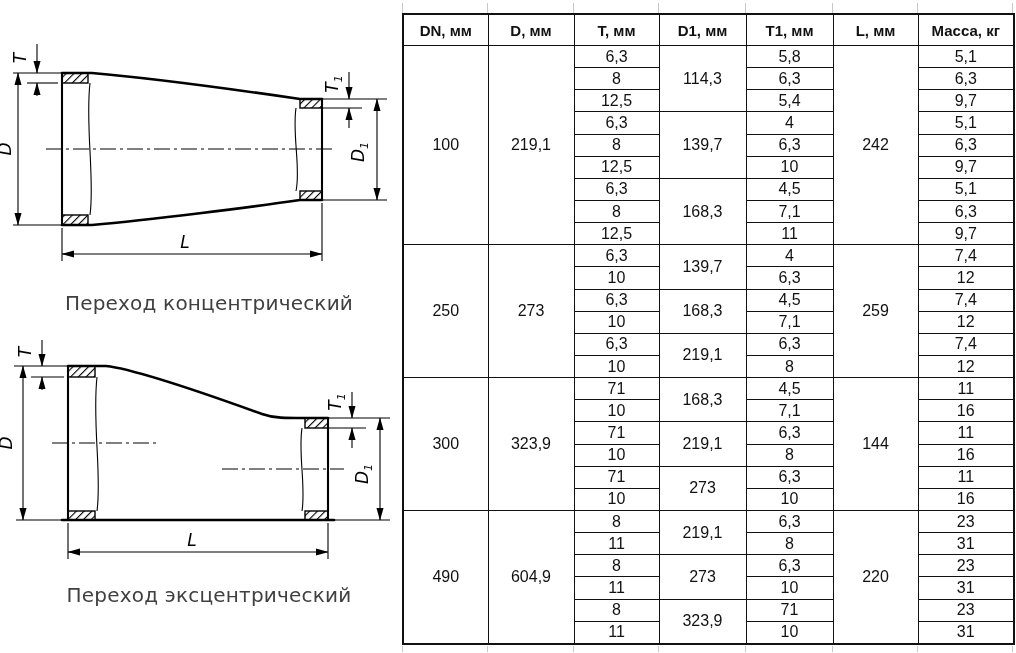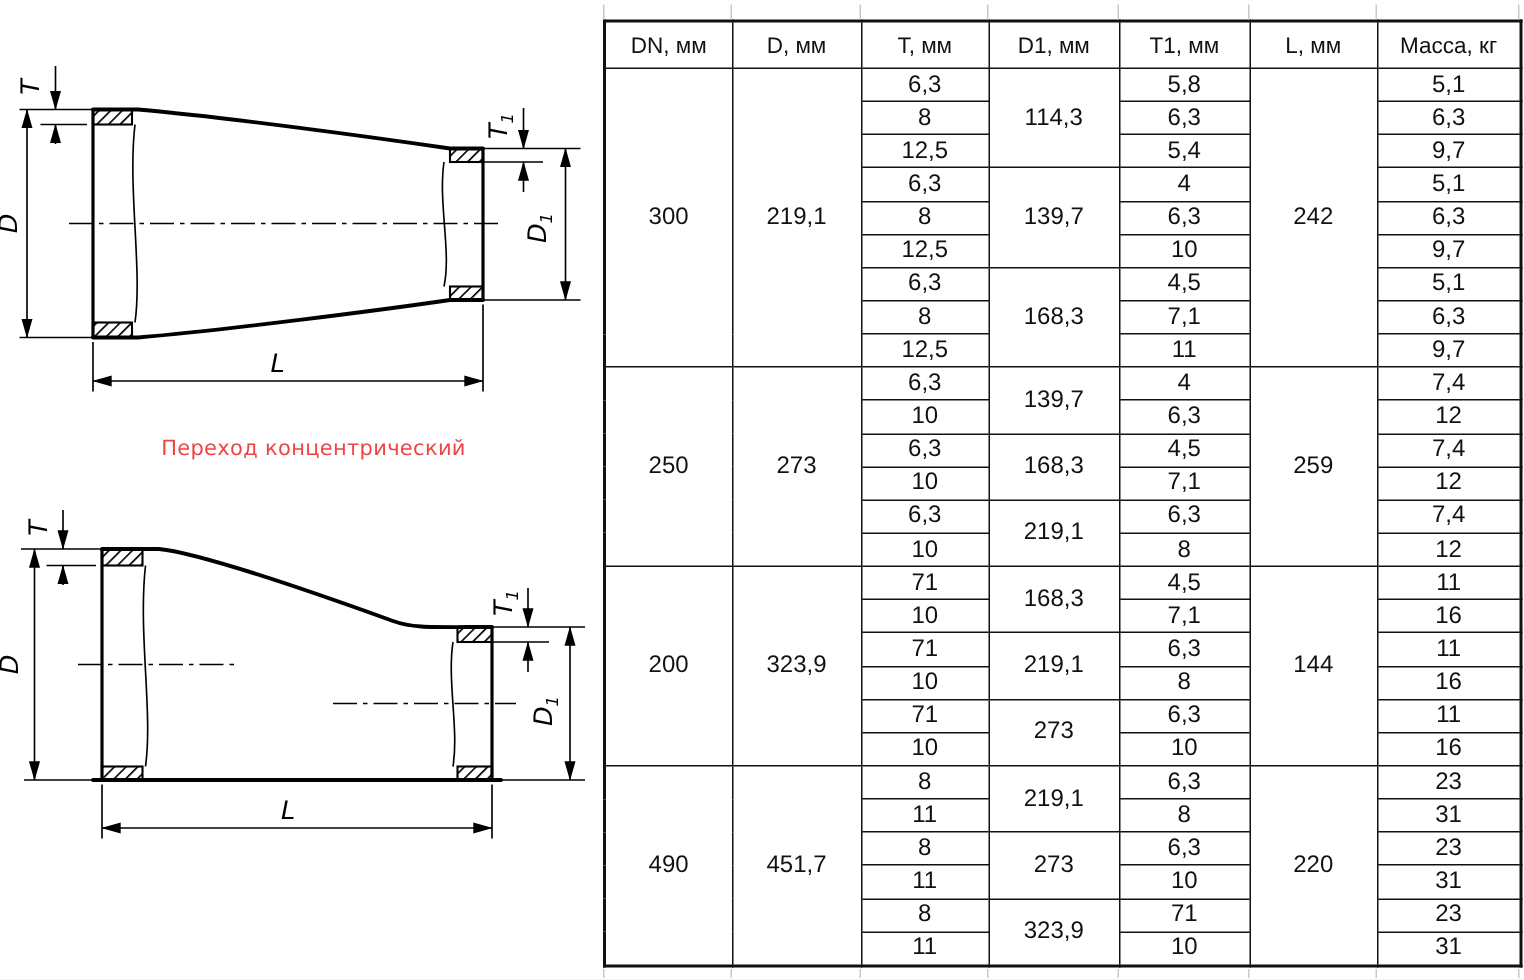--- a/index.html
+++ b/index.html
@@ -5,21 +5,21 @@
   html,body{margin:0;padding:0;background:#e8e8e8;}
   .stage{
     position:relative;width:1016px;height:653px;background:#ffffff;
     font-family:"Liberation Sans",sans-serif;color:#111;overflow:hidden;
   }
   
   .diagram-svg{position:absolute;left:0;}
   .caption{
     position:absolute;left:0;width:418px;text-align:center;
     font-family:"DejaVu Sans","Liberation Sans",sans-serif;
-    font-size:14px;color:#ef4444;letter-spacing:.2px;
+    font-size:20px;color:#404040;letter-spacing:.2px;
   }
   .cap-top{top:291px;}
   .cap-bottom{top:583px;}
   
   .thick{stroke:#000;stroke-width:2.6;fill:none;stroke-linecap:round;}
   .mid2{stroke:#000;stroke-width:2.1;fill:none;}
   .thin{stroke:#000;stroke-width:1.1;fill:none;}
   .cl{stroke:#000;stroke-width:1;fill:none;stroke-dasharray:16 4 3 4;}
   .wall{fill:url(#h1);stroke:#000;stroke-width:1.4;}
   .wall2{fill:url(#h2);stroke:#000;stroke-width:1.4;}
@@ -31,21 +31,21 @@
   
   table.dims{
     position:absolute;left:402px;top:13px;width:611px;height:632px;
     border-collapse:collapse;table-layout:fixed;background:#fff;
   }
   table.dims th,table.dims td{
     border:1px solid #111;text-align:center;vertical-align:middle;
     padding:0;font-family:"Liberation Sans",sans-serif;
   }
   table.dims{border:2px solid #111;}
-  table.dims th{font-size:15px;font-weight:normal;height:30px;}
+  table.dims th{font-size:15px;font-weight:bold;height:30px;}
   table.dims td{font-size:16px;height:21px;}
   .stub{position:absolute;width:1px;background:#c9c9c9;}
 </style>
 </head>
 <body>
 
 <div class="stage">
 
   <svg class="diagram-svg" style="top:30px" width="400" height="290" viewBox="0 0 400 290">
     <defs>
@@ -178,20 +178,21 @@
     </g>
 
     <g>
       <line class="thin" x1="68" y1="193" x2="68" y2="229"></line>
       <line class="thin" x1="328" y1="193" x2="328" y2="229"></line>
       <line class="thin" x1="68" y1="222" x2="328" y2="222" marker-start="url(#a2)" marker-end="url(#a2)"></line>
       <text class="dimlabel" text-anchor="middle" x="192" y="216">L</text>
     </g>
   </svg>
 
+  <div class="caption cap-bottom">Переход эксцентрический</div>
 
   <table class="dims">
     <colgroup>
       <col style="width:85px">
         <col style="width:86px">
         <col style="width:85px">
       <col style="width:87px">
         <col style="width:87px">
         <col style="width:85px">
       <col style="width:96px">
@@ -202,21 +203,21 @@
         <th>D, мм</th>
         <th>T, мм</th>
         <th>D1, мм</th>
         <th>T1, мм</th>
         <th>L, мм</th>
         <th>Масса, кг</th>
       </tr>
     </thead>
     <tbody>
         <tr>
-          <td rowspan="9">300</td>
+          <td rowspan="9">100</td>
           <td rowspan="9">219,1</td>
           <td>6,3</td>
           <td rowspan="3">114,3</td>
           <td>5,8</td>
           <td rowspan="9">242</td>
           <td>5,1</td>
         </tr>
         <tr>
           <td>8</td>
           <td>6,3</td>
@@ -289,21 +290,21 @@
           <td rowspan="2">219,1</td>
           <td>6,3</td>
           <td>7,4</td>
         </tr>
         <tr>
           <td>10</td>
           <td>8</td>
           <td>12</td>
         </tr>
         <tr>
-          <td rowspan="6">200</td>
+          <td rowspan="6">300</td>
           <td rowspan="6">323,9</td>
           <td>71</td>
           <td rowspan="2">168,3</td>
           <td>4,5</td>
           <td rowspan="6">144</td>
           <td>11</td>
         </tr>
         <tr>
           <td>10</td>
           <td>7,1</td>
@@ -326,21 +327,21 @@
           <td>6,3</td>
           <td>11</td>
         </tr>
         <tr>
           <td>10</td>
           <td>10</td>
           <td>16</td>
         </tr>
         <tr>
           <td rowspan="6">490</td>
-          <td rowspan="6">451,7</td>
+          <td rowspan="6">604,9</td>
           <td>8</td>
           <td rowspan="2">219,1</td>
           <td>6,3</td>
           <td rowspan="6">220</td>
           <td>23</td>
         </tr>
         <tr>
           <td>11</td>
           <td>8</td>
           <td>31</td>

